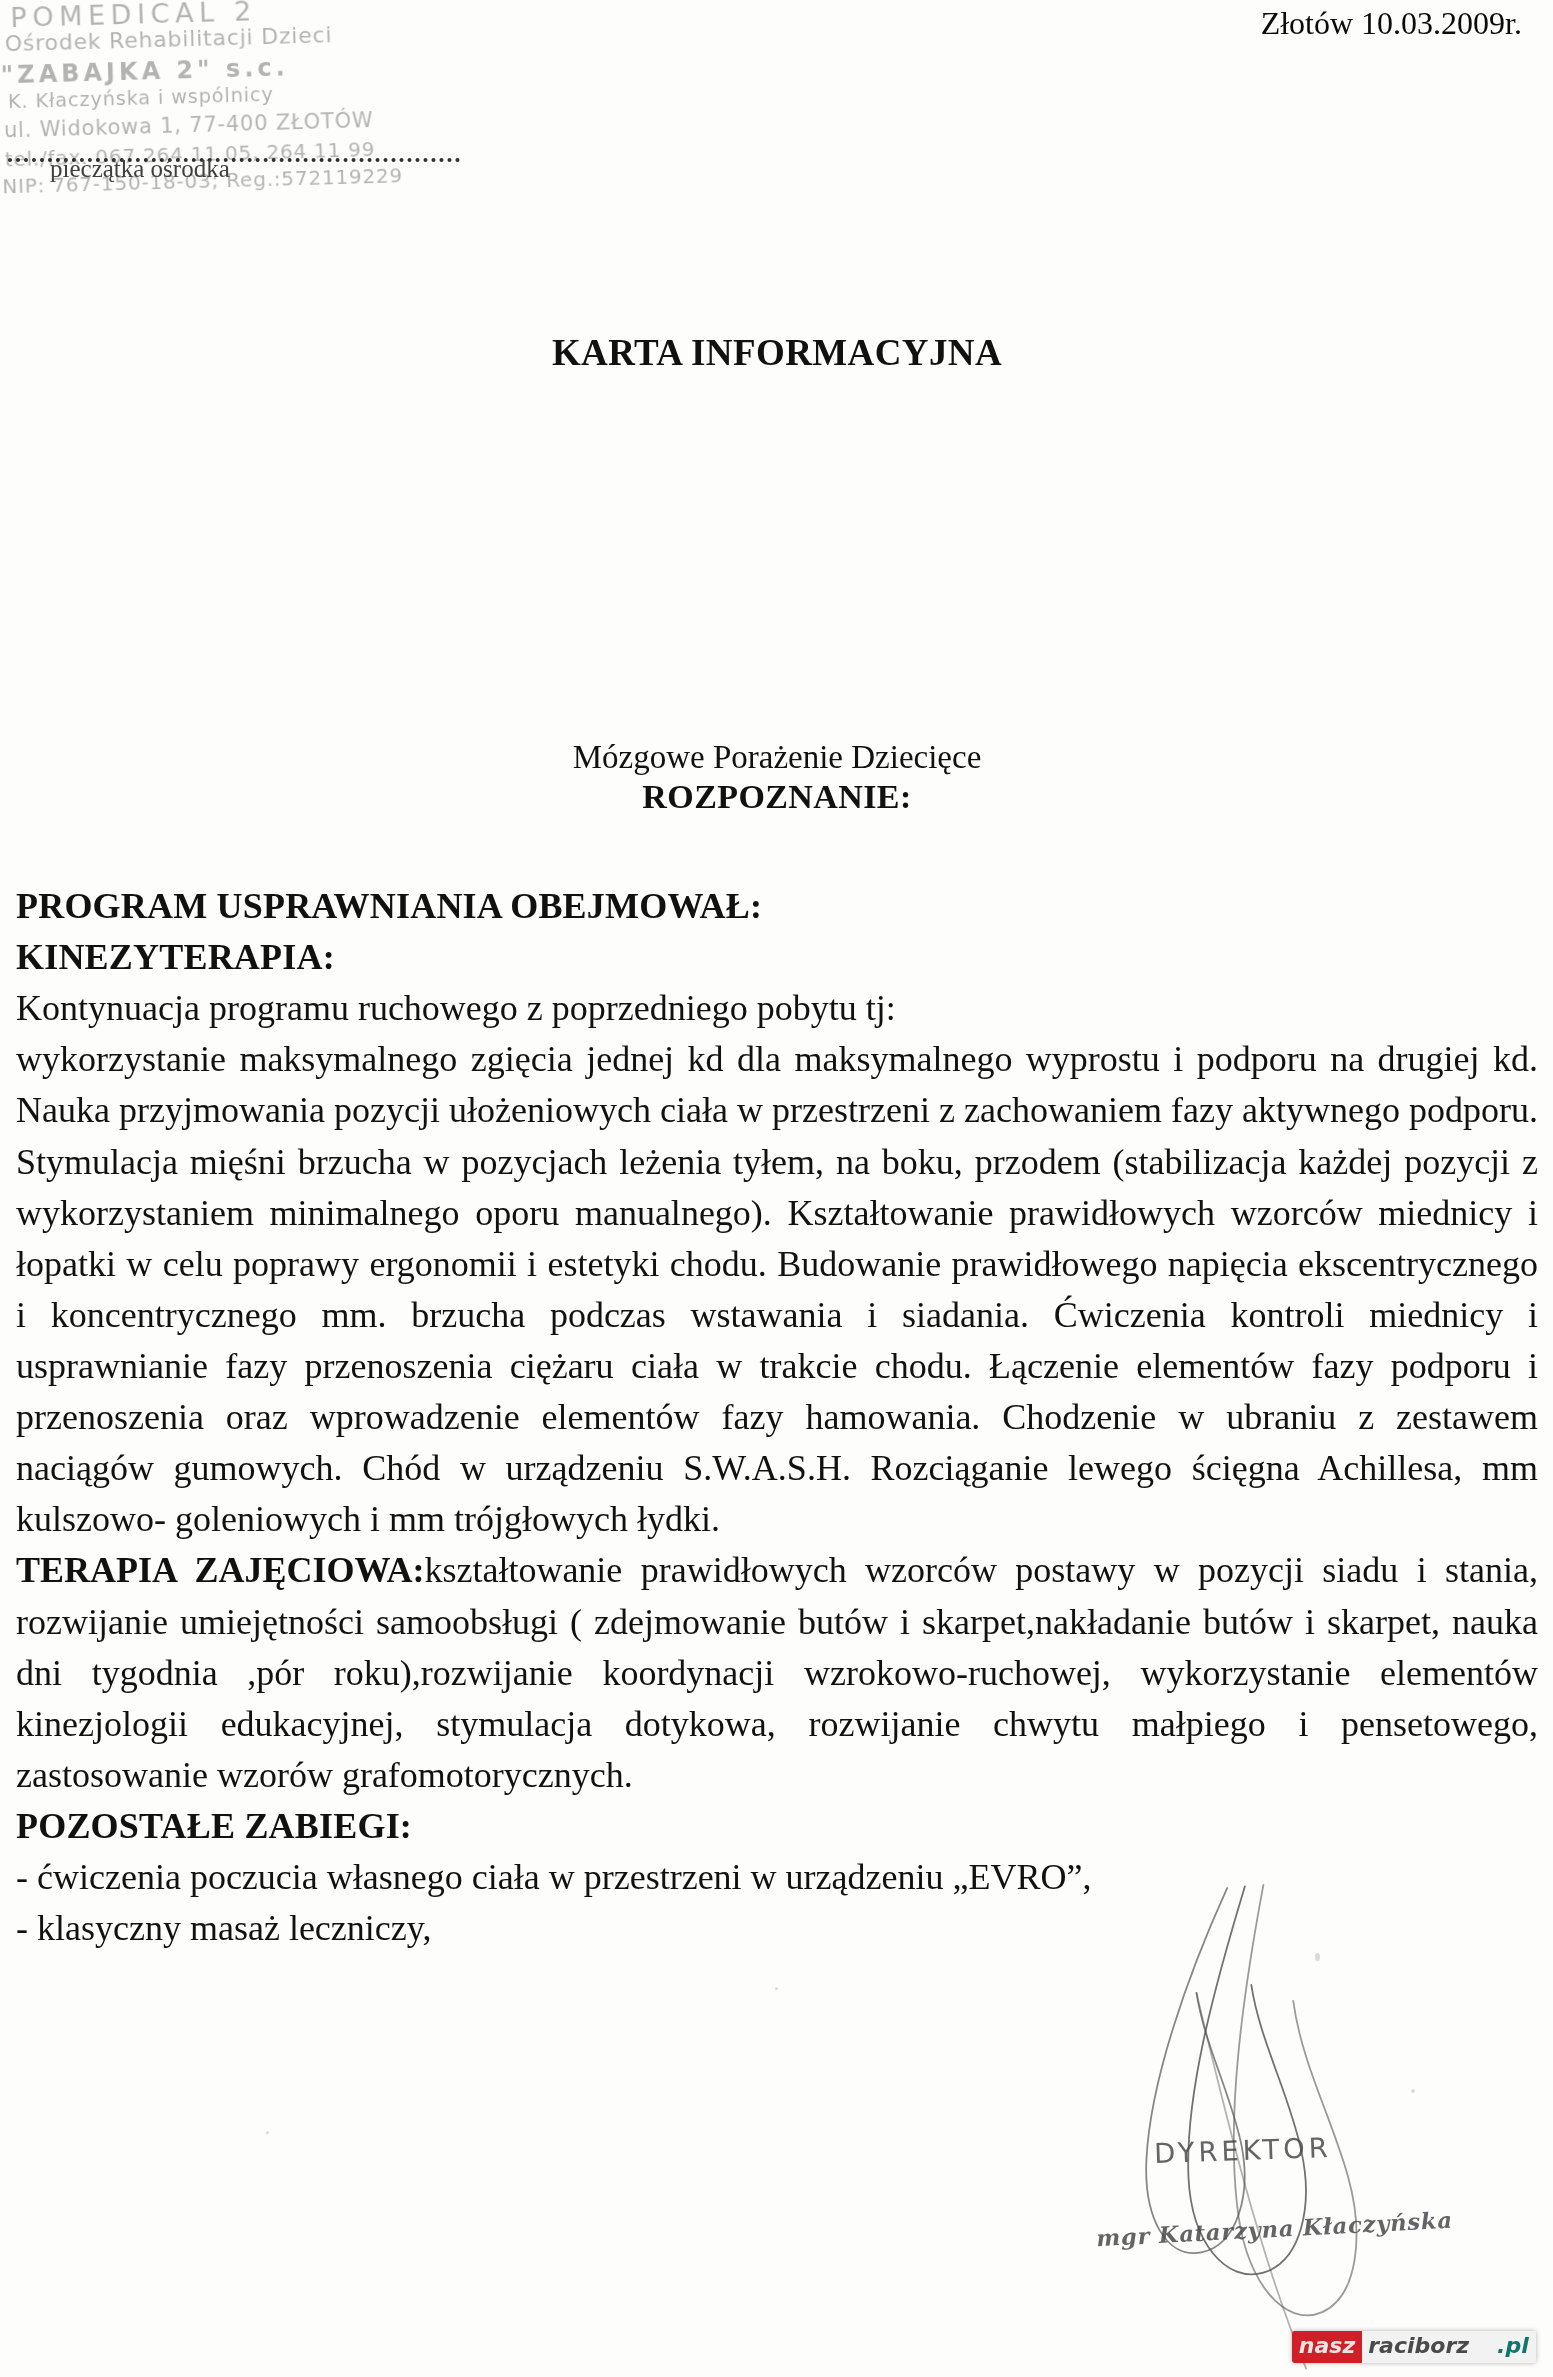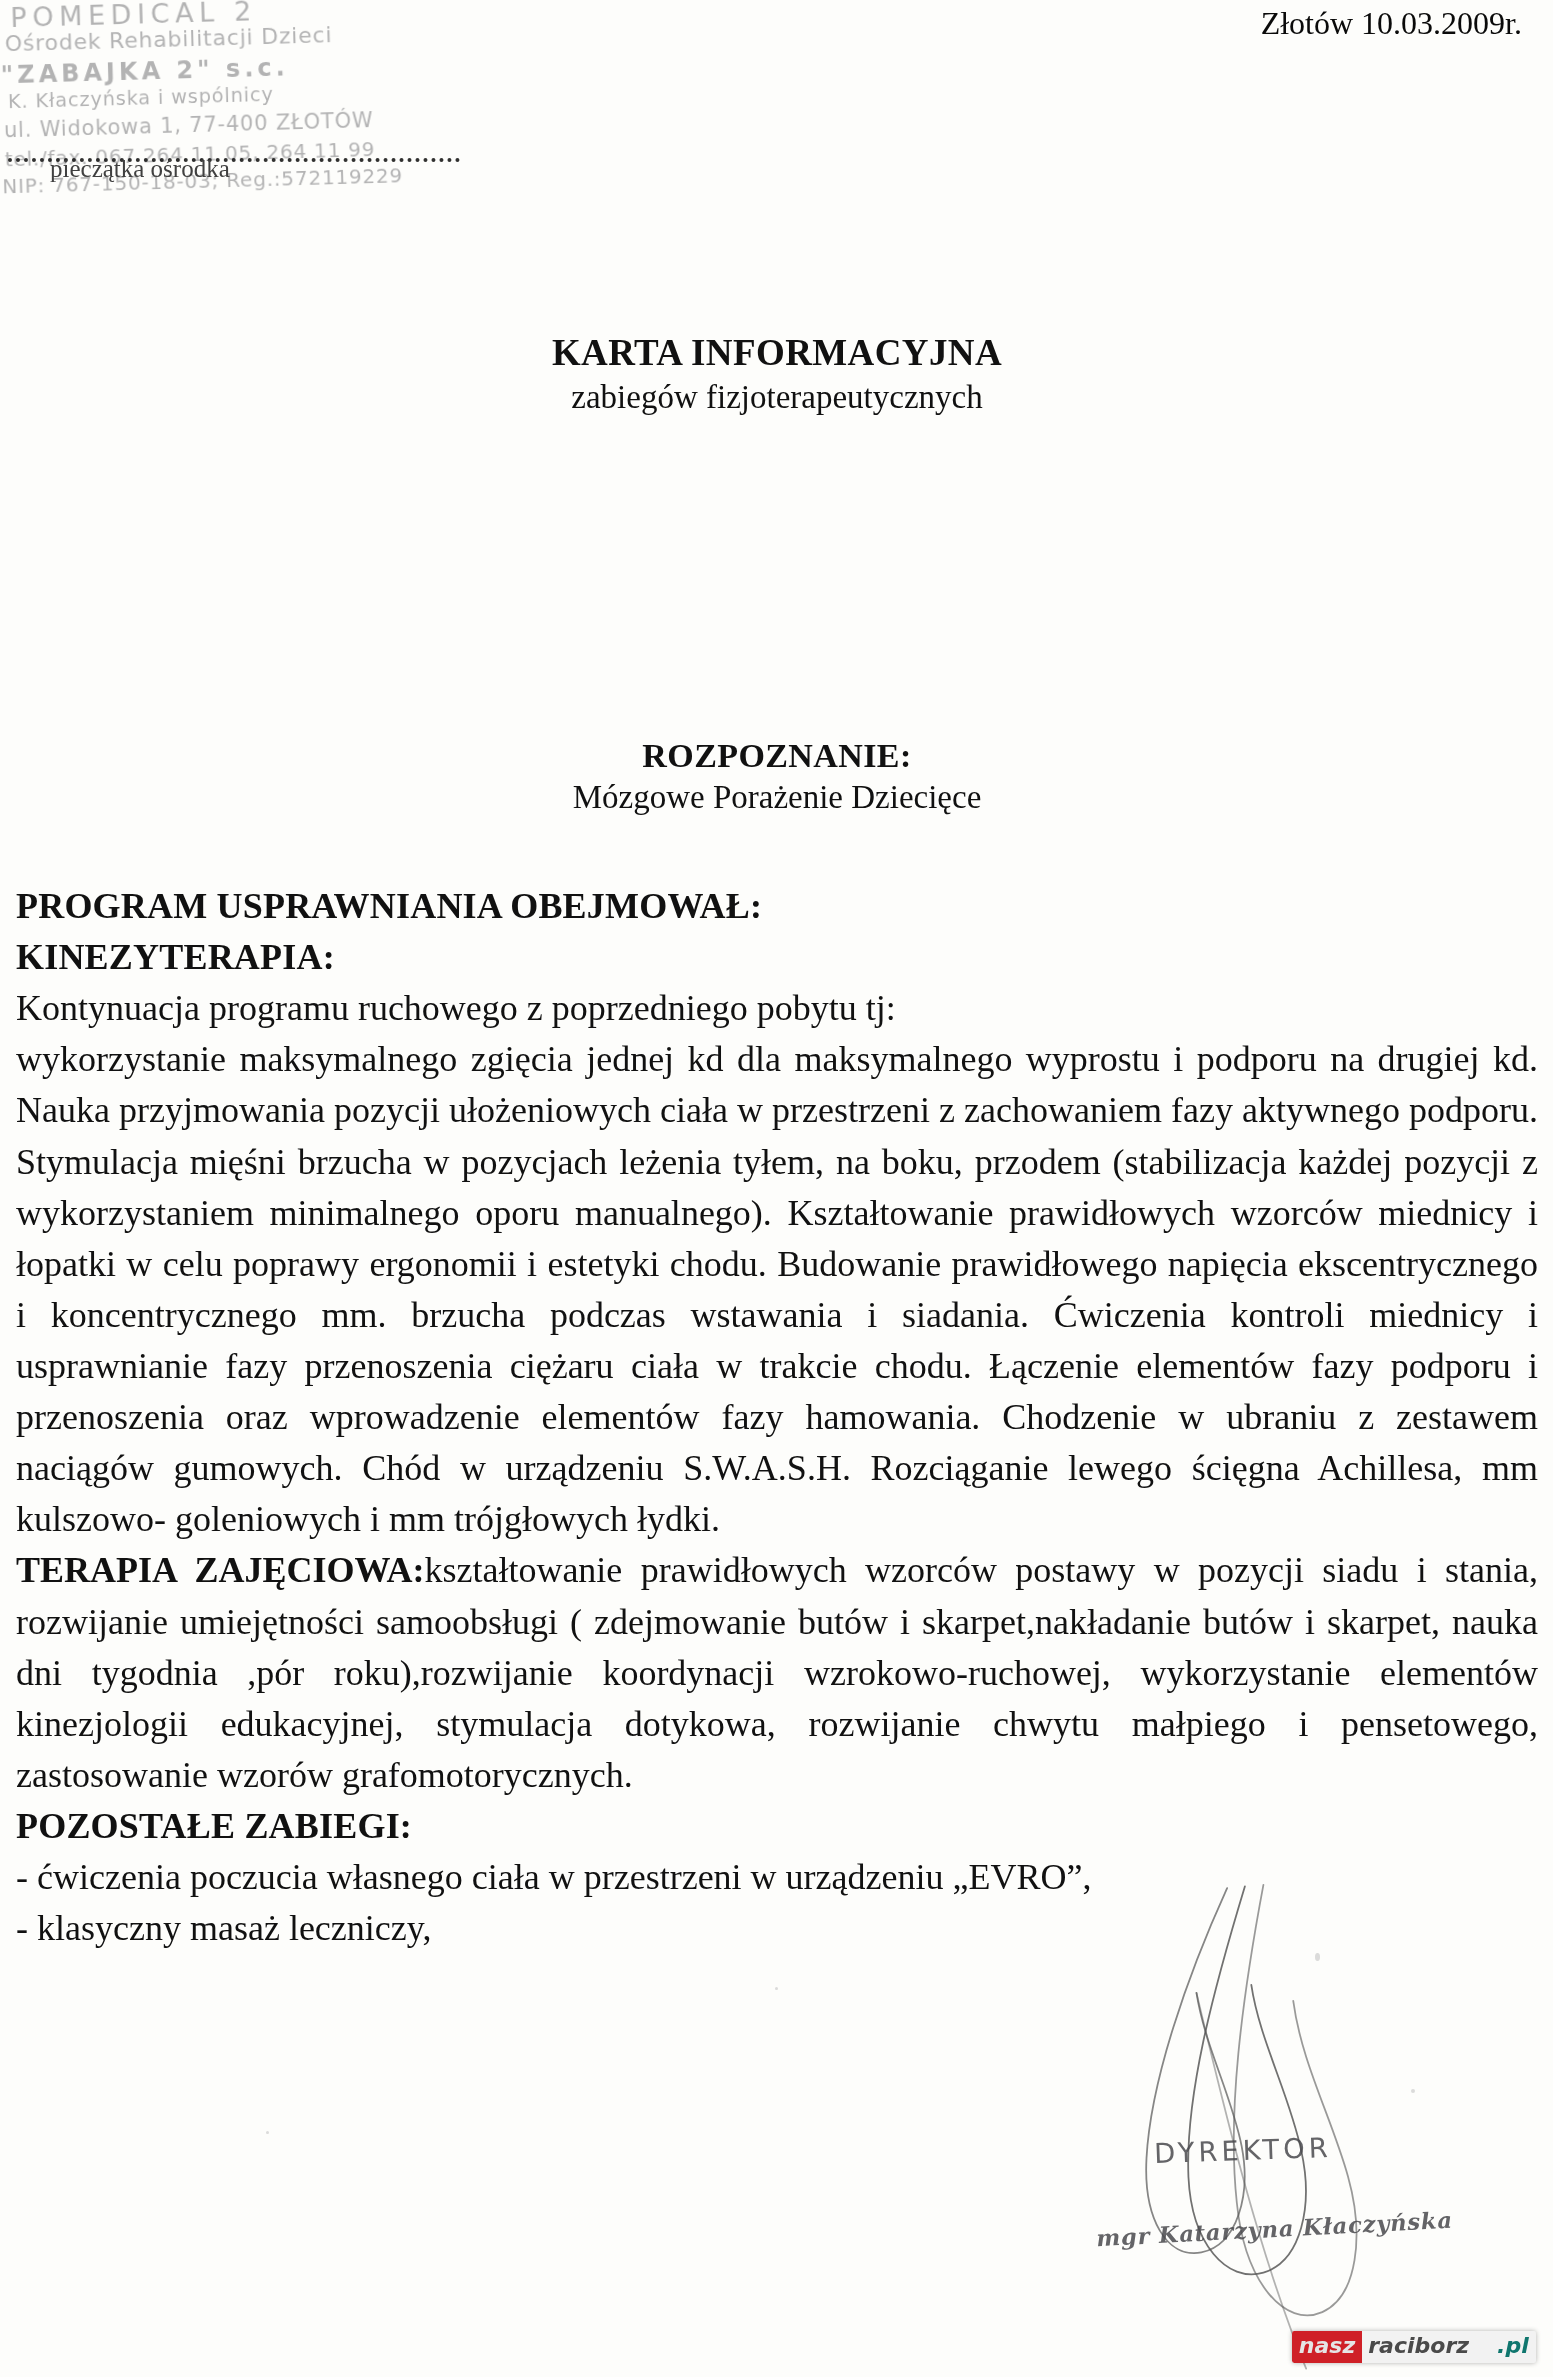--- a/index.html
+++ b/index.html
@@ -246,27 +246,26 @@
   </div>
 
   <div id="stamp-dotted-rule"></div>
 
   <div id="stamp-caption">pieczątka ośrodka</div>
 
   <div id="doc-date">Złotów 10.03.2009r.</div>
 
   <div id="title-block">
     <div id="doc-title">KARTA INFORMACYJNA</div>
-    <div id="doc-subtitle">zabiegów fizjoterapeutycznych</div>
   </div>
 
 
   <div id="diagnosis-block">
+    <div id="diagnosis-value">Mózgowe Porażenie Dziecięce</div>
     <div id="diagnosis-label">ROZPOZNANIE:</div>
-    <div id="diagnosis-value">Mózgowe Porażenie Dziecięce</div>
   </div>
 
   <div id="program-block">
     <p class="sec-head nojust">PROGRAM USPRAWNIANIA OBEJMOWAŁ:</p>
     <p class="sec-head nojust">KINEZYTERAPIA:</p>
     <p class="nojust">Kontynuacja programu ruchowego z poprzedniego pobytu tj:</p>
     <p>wykorzystanie maksymalnego zgięcia jednej kd dla maksymalnego wyprostu i podporu na drugiej kd. Nauka przyjmowania pozycji ułożeniowych ciała w przestrzeni z zachowaniem fazy aktywnego podporu. Stymulacja mięśni brzucha w pozycjach leżenia tyłem, na boku, przodem (stabilizacja każdej pozycji z wykorzystaniem minimalnego oporu manualnego). Kształtowanie prawidłowych wzorców miednicy i łopatki w celu poprawy ergonomii i estetyki chodu.  Budowanie prawidłowego napięcia ekscentrycznego i koncentrycznego mm. brzucha podczas wstawania i siadania. Ćwiczenia kontroli miednicy i usprawnianie fazy przenoszenia ciężaru ciała w trakcie chodu. Łączenie elementów fazy podporu i przenoszenia oraz wprowadzenie elementów fazy hamowania. Chodzenie w ubraniu z zestawem naciągów gumowych. Chód w urządzeniu S.W.A.S.H. Rozciąganie lewego ścięgna Achillesa, mm kulszowo- goleniowych i mm trójgłowych łydki.</p>
     <p><span class="inline-head">TERAPIA ZAJĘCIOWA:</span><span>kształtowanie prawidłowych wzorców postawy w pozycji siadu i stania, rozwijanie umiejętności samoobsługi ( zdejmowanie butów i skarpet,nakładanie butów i skarpet,   nauka dni tygodnia ,pór roku),rozwijanie koordynacji wzrokowo-ruchowej, wykorzystanie elementów kinezjologii edukacyjnej, stymulacja dotykowa, rozwijanie chwytu małpiego i pensetowego, zastosowanie wzorów grafomotorycznych.</span></p>
     <p class="sec-head nojust">POZOSTAŁE ZABIEGI:</p>
     <p class="nojust">- ćwiczenia poczucia własnego ciała w przestrzeni w urządzeniu „EVRO”,</p>

